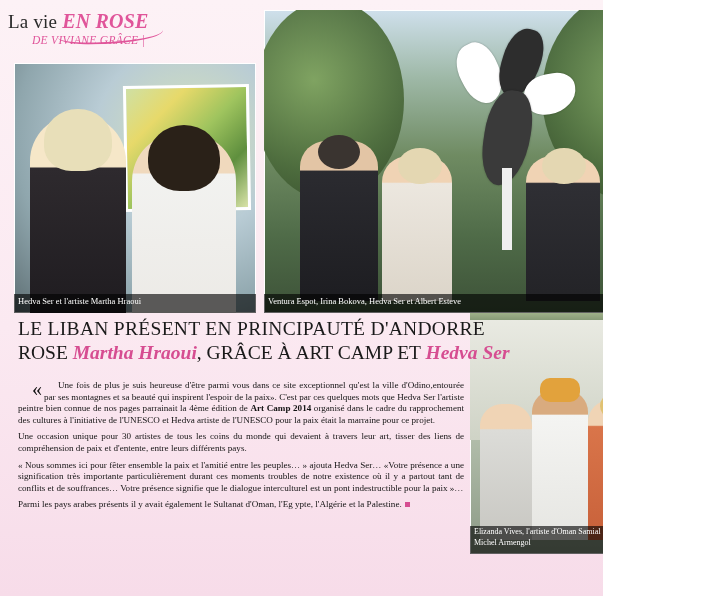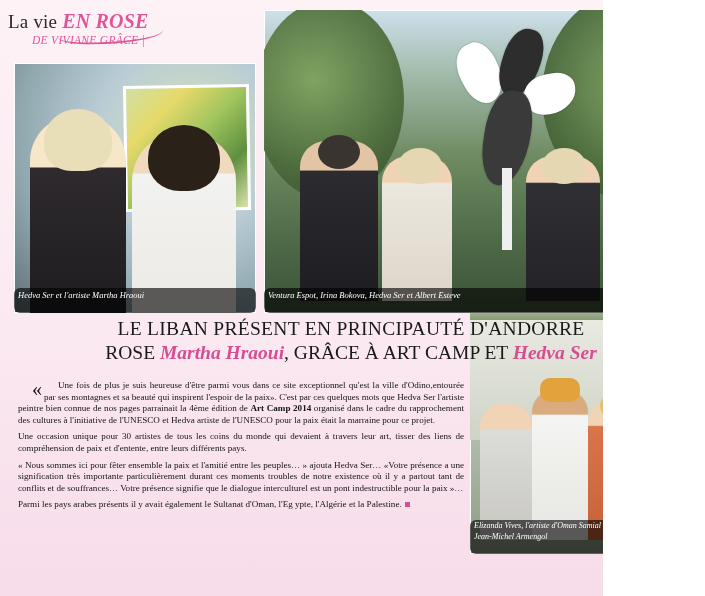--- a/index.html
+++ b/index.html
@@ -66,28 +66,26 @@
     box-shadow: 0 0 0 1px #ffffff inset;
   }
   .photo .caption {
     position: absolute;
     left: 0;
     right: 0;
     bottom: 0;
     background: rgba(0,0,0,0.62);
     color: #ffffff;
     font-family: "Liberation Serif", serif;
-    font-style: italic;
     font-size: 8.5px;
     line-height: 12px;
-    padding: 1px 4px 12px 4px;
+    padding: 1px 4px 6px 4px;
     white-space: nowrap;
     overflow: hidden;
     text-overflow: ellipsis;
-    border-radius: 6px;
   }
   .photo .caption.two-line { white-space: normal; font-size: 8px; line-height: 10.5px; }
 
   
   #photo-hedva-martha {
     left: 14px; top: 63px; width: 242px; height: 250px;
     background:
       radial-gradient(circle at 72% 30%, #d7e3b8 0%, #b9ccd5 38%, #8fa6ad 70%, #5d6d72 100%);
   }
   #photo-hedva-martha .art-canvas {
@@ -187,21 +185,21 @@
     position: absolute; left: 470px; top: 313px; width: 222px; height: 10px;
     background: linear-gradient(180deg,#9fb089 0%, #7d9170 100%);
   }
 
   
   .headline {
     position: absolute;
     left: 18px;
     top: 318px;
     width: 666px;
-    text-align: center;
+    text-align: left;
   }
   .headline .l1 {
     font-family: "Liberation Serif", serif;
     font-size: 19.5px;
     letter-spacing: .3px;
     color: #1a1a1a;
     white-space: nowrap;
   }
   .headline .l2 {
     margin-top: 2px;

